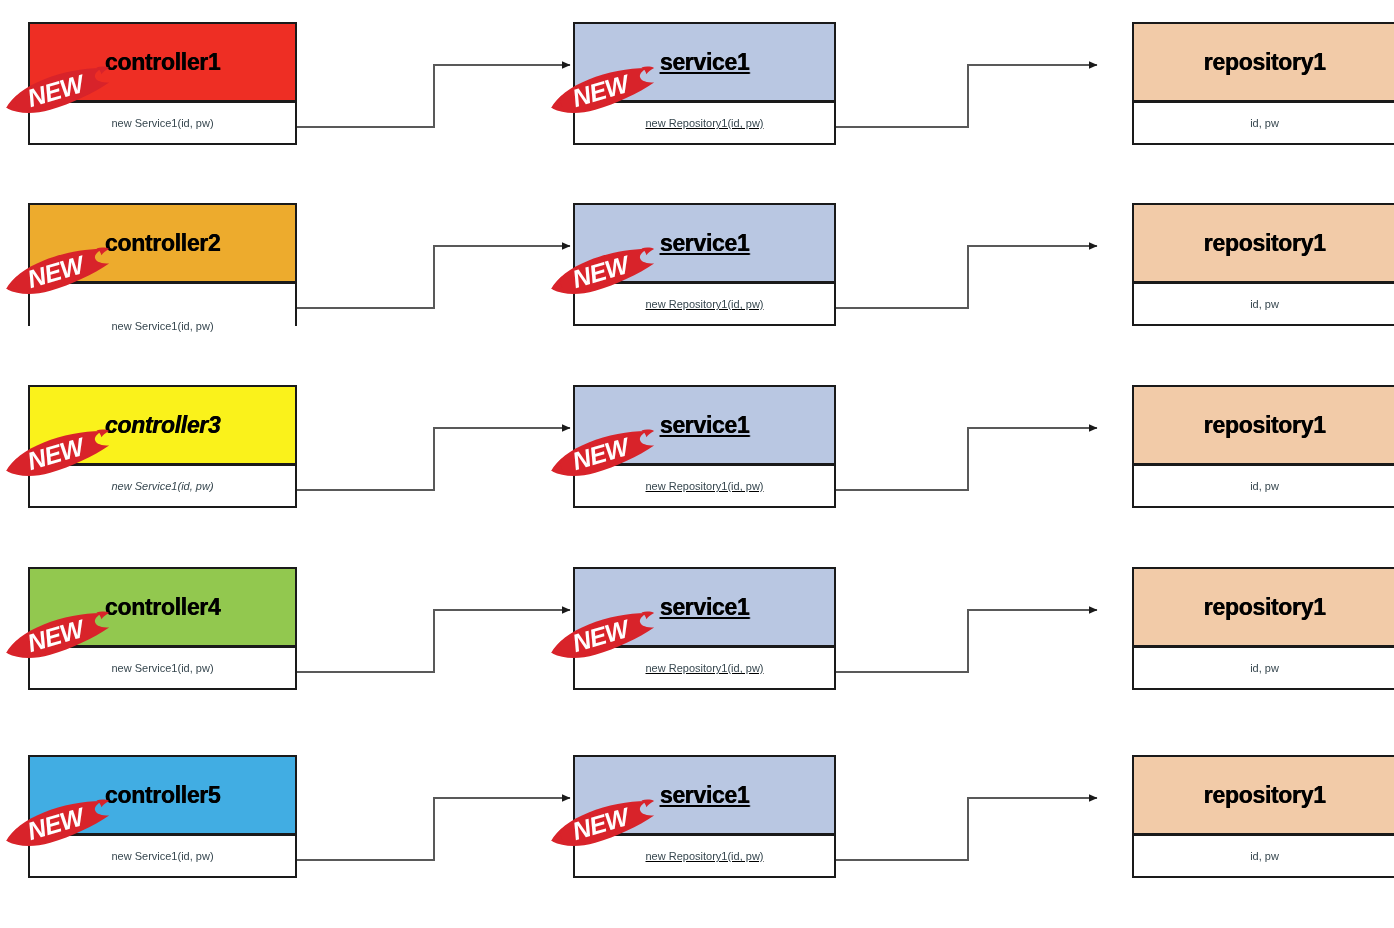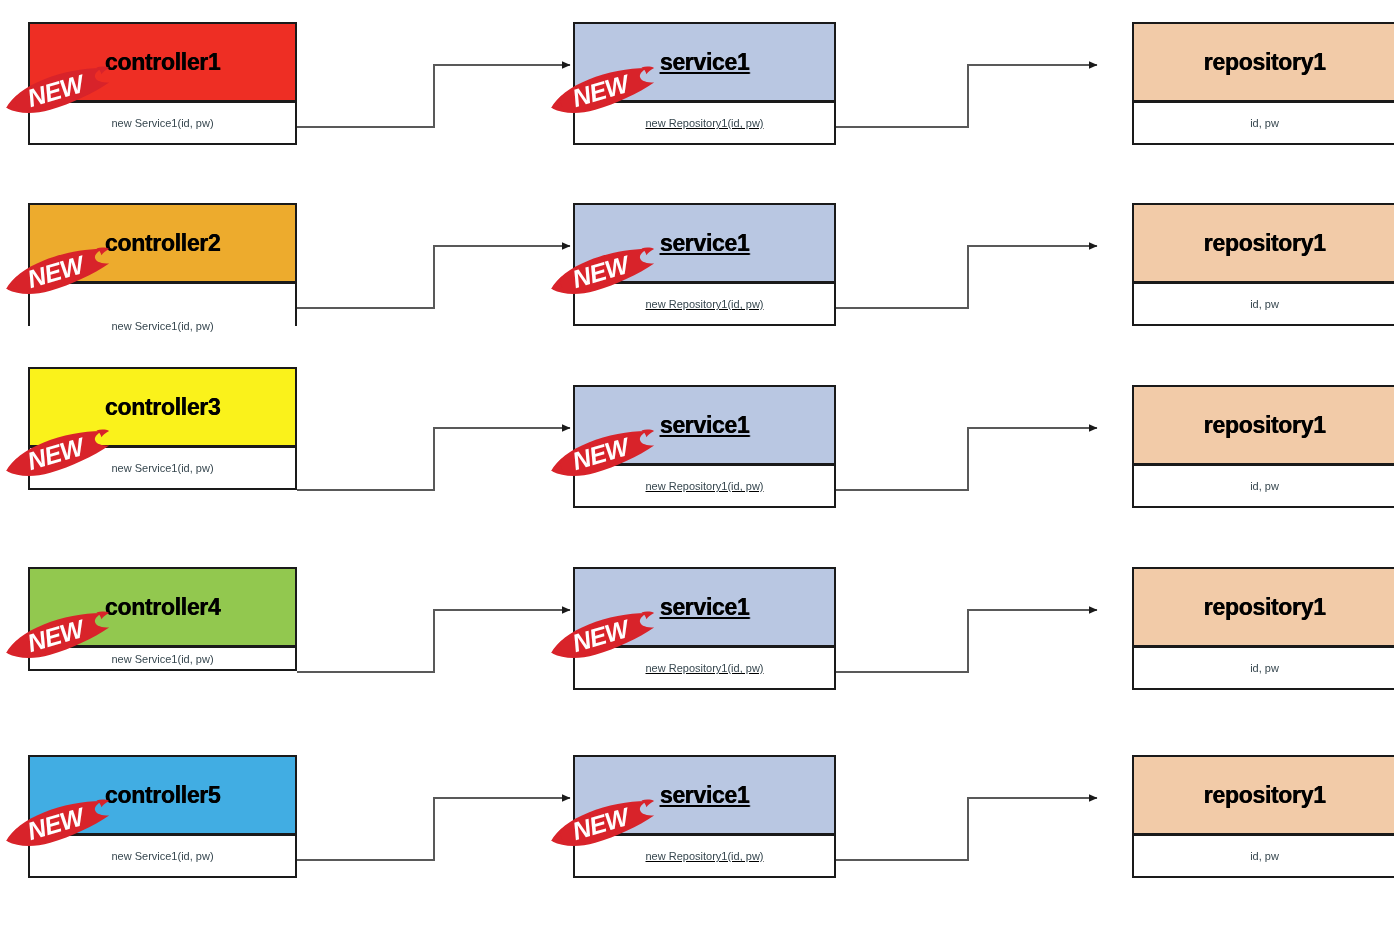--- a/index.html
+++ b/index.html
@@ -175,21 +175,21 @@
       <path d="M100,12 C105,12 110,14 112,16 C108,17 105,18 103,20
                C103,17 102,14 100,12 Z" fill="#D8232A"></path>
       <text x="54" y="32" text-anchor="middle" font-family="Liberation Sans, sans-serif" font-size="25" font-weight="bold" font-style="italic" fill="#ffffff" letter-spacing="-0.5">NEW</text>
     </g>
   </svg>
     </div>
     <div class="node col-repository" style="left: 1100px; top: 203px; width: 265px; height: 123px;">
       <div class="node-head" style="height: 79px; background: rgb(242, 203, 168);">repository1</div>
       <div class="node-foot">id,  pw</div>
     </div>
-    <div class="node col-controller" style="left: 28px; top: 367px; width: 269px; height: 123px;">
+    <div class="node col-controller" style="left: 28px; top: 385px; width: 269px; height: 123px; font-style: italic;">
       <div class="node-head" style="height: 79px; background: rgb(250, 242, 27);">controller3</div>
       <div class="node-foot">new Service1(id,  pw)</div>
     </div>
     <div class="new-badge" style="left: 2px; top: 430px;">
   <svg viewBox="0 0 112 52">
     <g transform="rotate(-16 56 26)">
       <path d="M3,27 C10,17 26,11 46,9 C66,7 88,9 105,14
                C99,16 96,18 96,21 C96,25 101,28 108,30
                C90,36 66,40 44,40 C26,40 12,35 3,27 Z" fill="#D8232A"></path>
       <path d="M2,26 C6,22 11,19 16,17 C13,21 12,24 13,28
@@ -215,21 +215,21 @@
       <path d="M100,12 C105,12 110,14 112,16 C108,17 105,18 103,20
                C103,17 102,14 100,12 Z" fill="#D8232A"></path>
       <text x="54" y="32" text-anchor="middle" font-family="Liberation Sans, sans-serif" font-size="25" font-weight="bold" font-style="italic" fill="#ffffff" letter-spacing="-0.5">NEW</text>
     </g>
   </svg>
     </div>
     <div class="node col-repository" style="left: 1100px; top: 385px; width: 265px; height: 123px;">
       <div class="node-head" style="height: 79px; background: rgb(242, 203, 168);">repository1</div>
       <div class="node-foot">id,  pw</div>
     </div>
-    <div class="node col-controller" style="left: 28px; top: 567px; width: 269px; height: 104px;">
+    <div class="node col-controller" style="left: 28px; top: 567px; width: 269px; height: 123px;">
       <div class="node-head" style="height: 79px; background: rgb(146, 200, 79);">controller4</div>
       <div class="node-foot">new Service1(id,  pw)</div>
     </div>
     <div class="new-badge" style="left: 2px; top: 612px;">
   <svg viewBox="0 0 112 52">
     <g transform="rotate(-16 56 26)">
       <path d="M3,27 C10,17 26,11 46,9 C66,7 88,9 105,14
                C99,16 96,18 96,21 C96,25 101,28 108,30
                C90,36 66,40 44,40 C26,40 12,35 3,27 Z" fill="#D8232A"></path>
       <path d="M2,26 C6,22 11,19 16,17 C13,21 12,24 13,28

